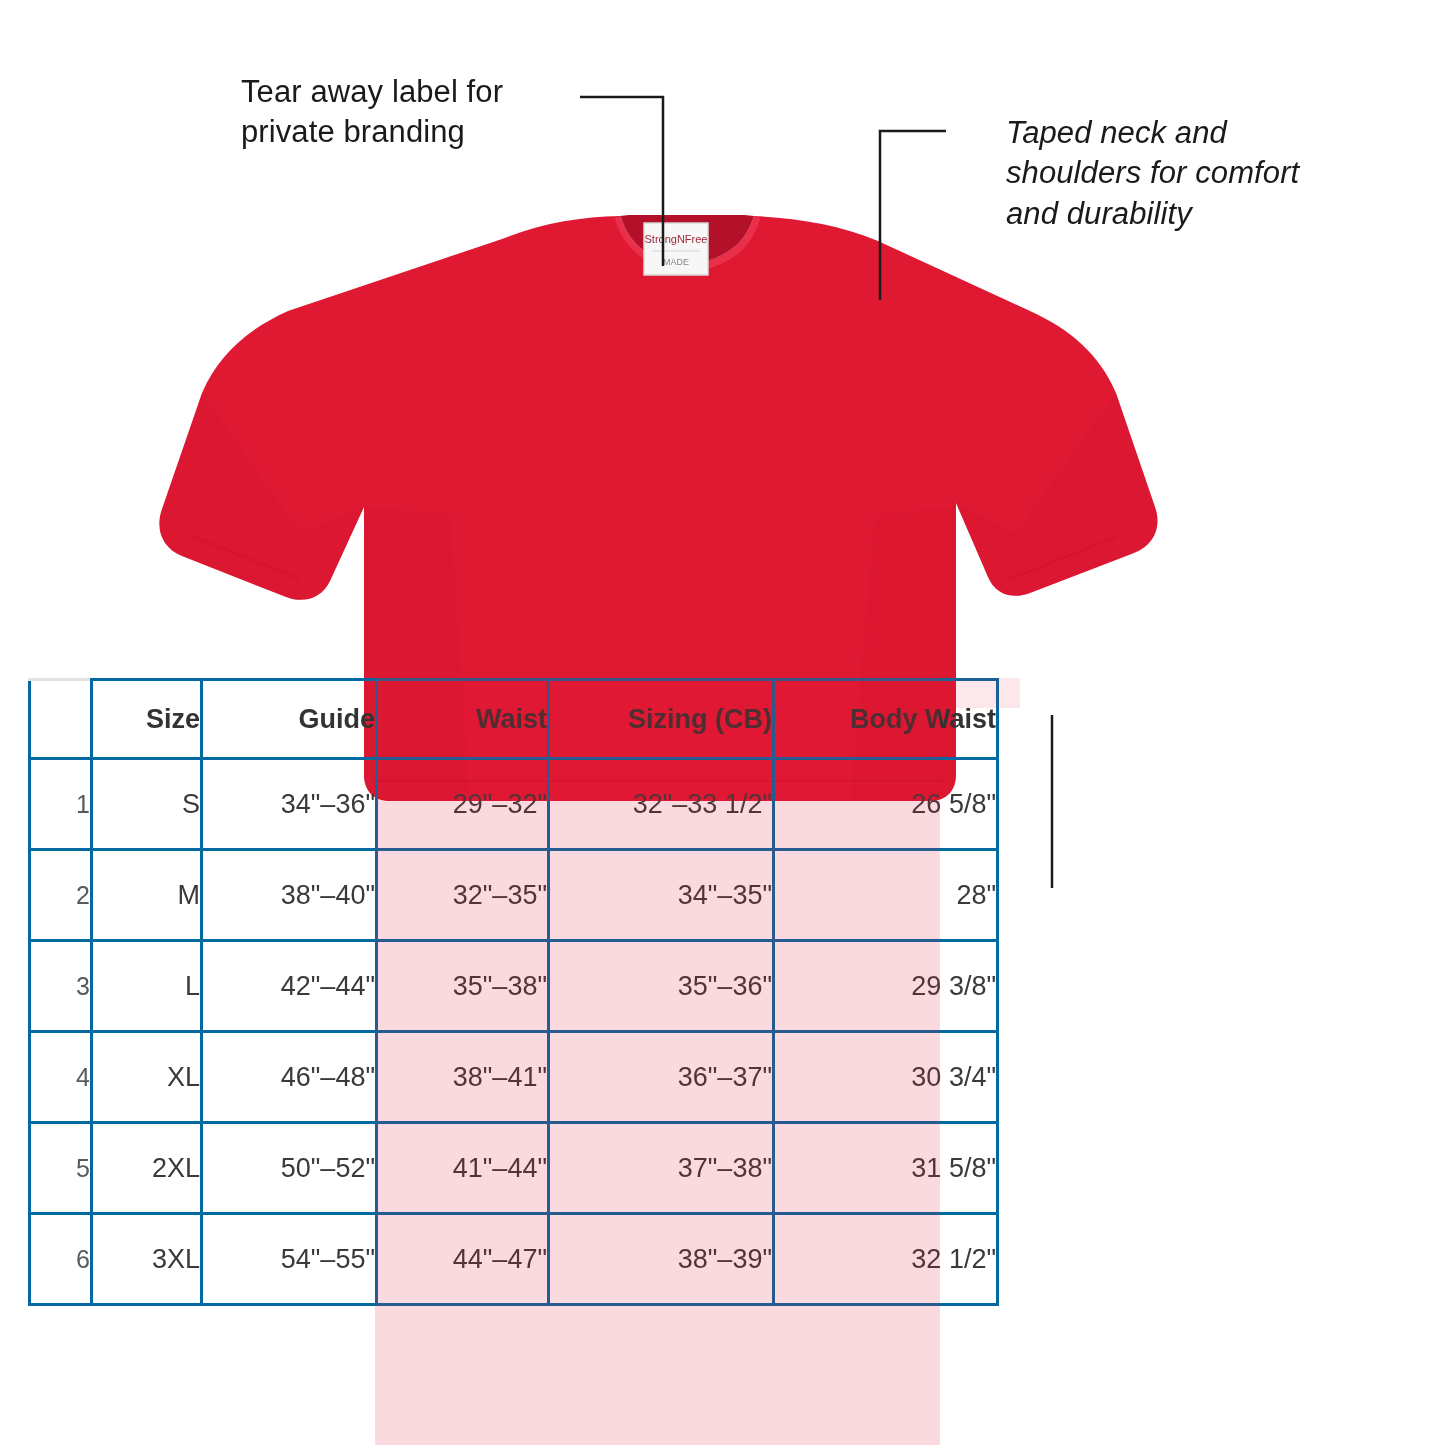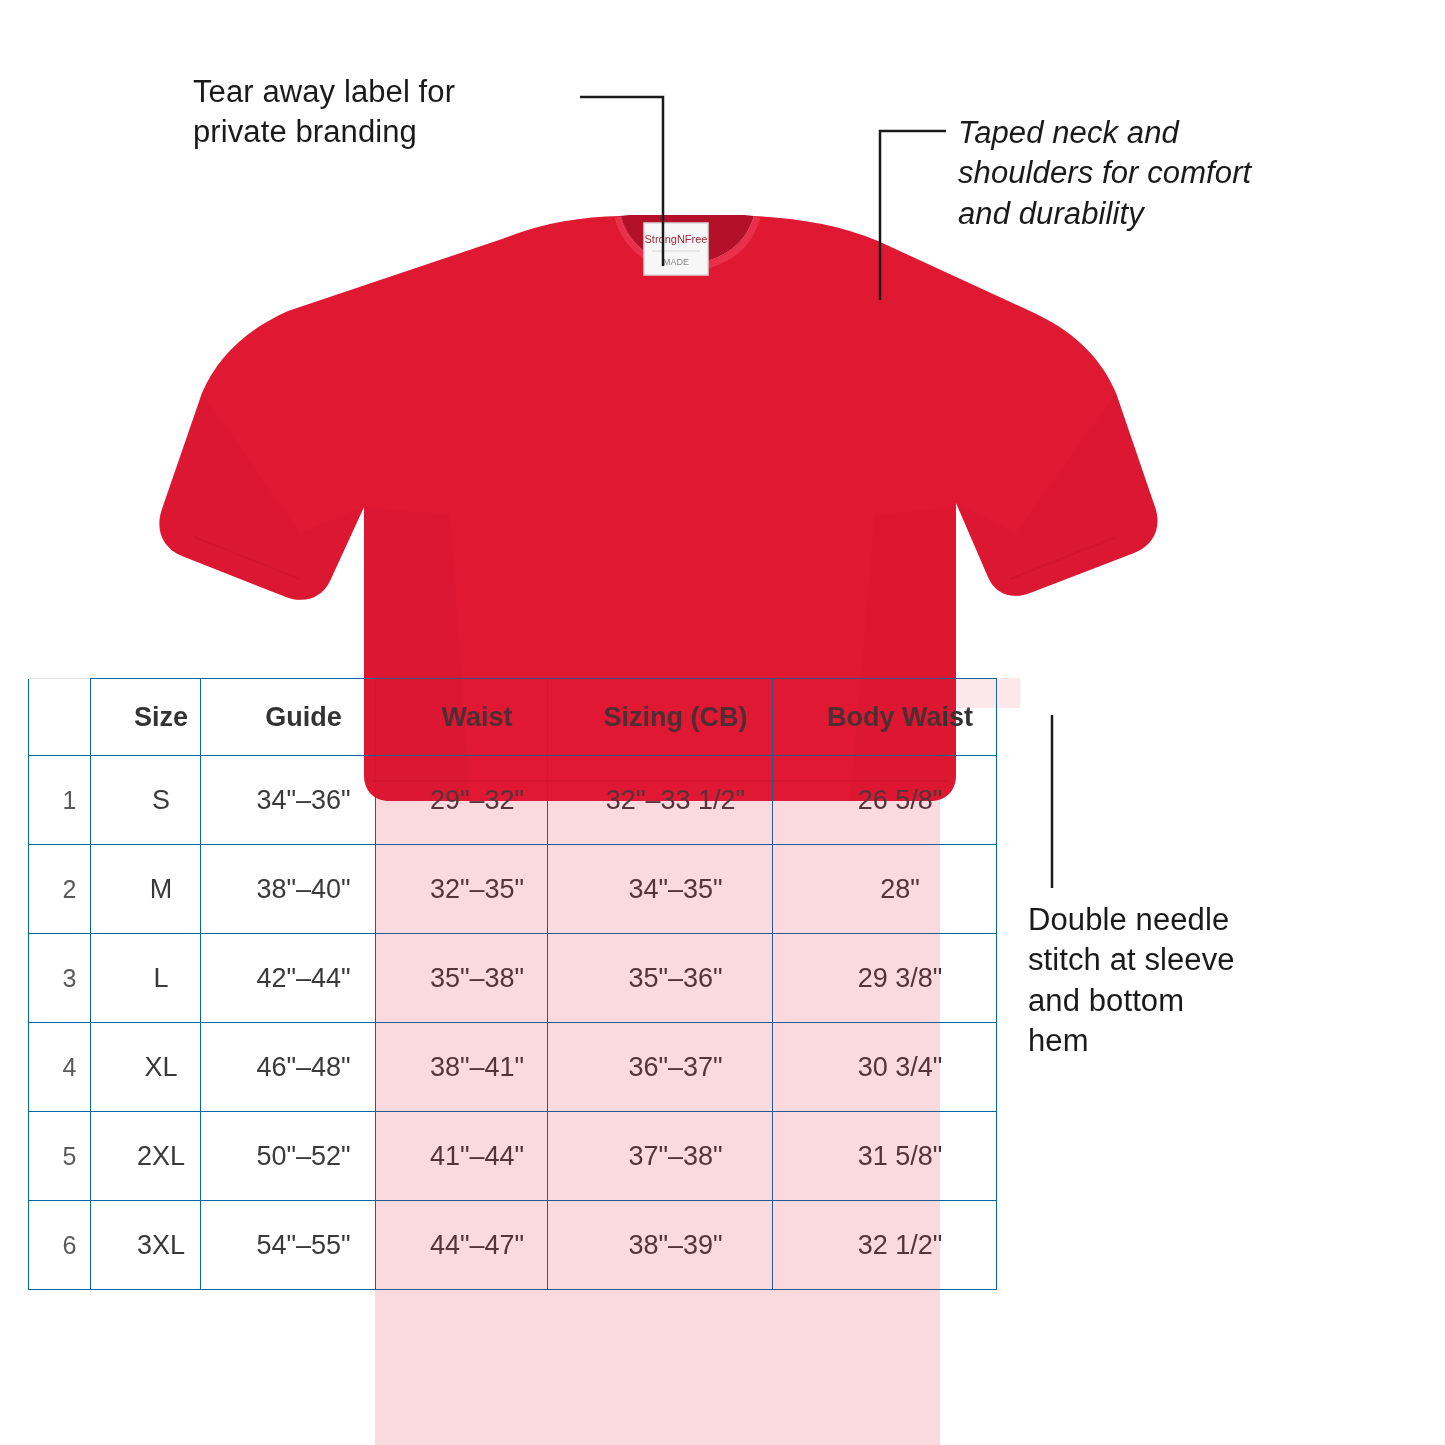--- a/index.html
+++ b/index.html
@@ -35,20 +35,21 @@
   }
 
   
   .callout {
     position: absolute;
     color: #1a1a1a;
     font-size: 31px;
     line-height: 1.30;
     letter-spacing: 0.1px;
     white-space: pre-line;
+    margin-left: 48px;
   }
   #callout-tear  { left: 193px; top: 72px;  width: 400px; }
   #callout-taped { left: 958px; top: 113px; width: 420px; font-style: italic; }
   #callout-stitch{ left: 1028px; top: 900px; width: 320px; }
 
   
   .leaders {
     position: absolute;
     left: 0; top: 0;
     width: 1445px; height: 1445px;
@@ -75,24 +76,24 @@
     table-layout: fixed;
   }
   table.sizes col.c-idx   { width: 62px; }
   table.sizes col.c-size  { width: 110px; }
   table.sizes col.c-chest { width: 175px; }
   table.sizes col.c-waist { width: 172px; }
   table.sizes col.c-slv   { width: 225px; }
   table.sizes col.c-body  { width: 224px; }
 
   table.sizes th, table.sizes td {
-    border: 1px solid #0369a1;
+    border: 3px solid #0369a1;
     height: 88px;
     padding: 0 0 0 31px;
-    text-align: center;
+    text-align: right;
     font-size: 27px;
     color: #3a3a3a;
     font-weight: normal;
     vertical-align: middle;
   }
   table.sizes thead th {
     font-weight: 600;
     color: #333;
     font-size: 27px;
     height: 76px;
@@ -183,24 +184,20 @@
     <polyline points="1052,715 1052,888" fill="none" stroke="#1a1a1a" stroke-width="2.5"></polyline>
   </svg>
 
   <div class="callout" id="callout-tear">Tear away label for
 private branding</div>
 
   <div class="callout" id="callout-taped">Taped neck and
 shoulders for comfort
 and durability</div>
 
-  <div class="callout" id="callout-stitch">Double needle
-stitch at sleeve
-and bottom
-hem</div>
 
   <div class="table-panel">
 
     <table class="sizes">
       <colgroup>
         <col class="c-idx">
           <col class="c-size">
           <col class="c-chest">
         <col class="c-waist">
           <col class="c-slv">

